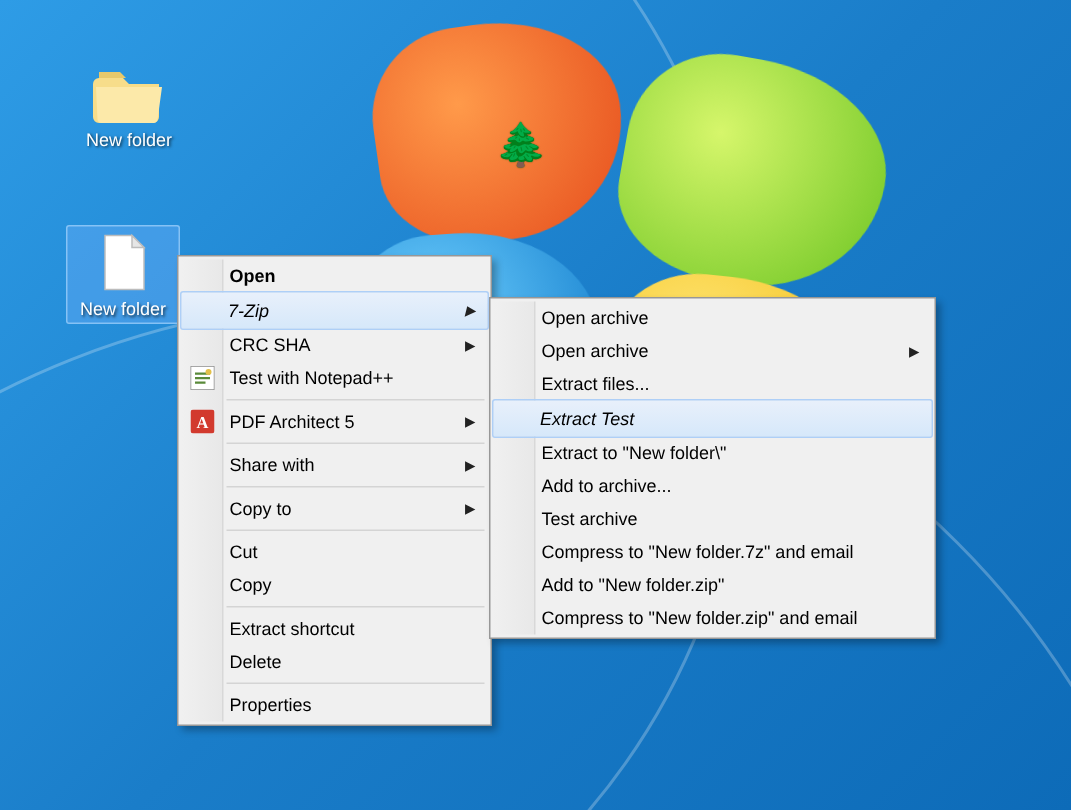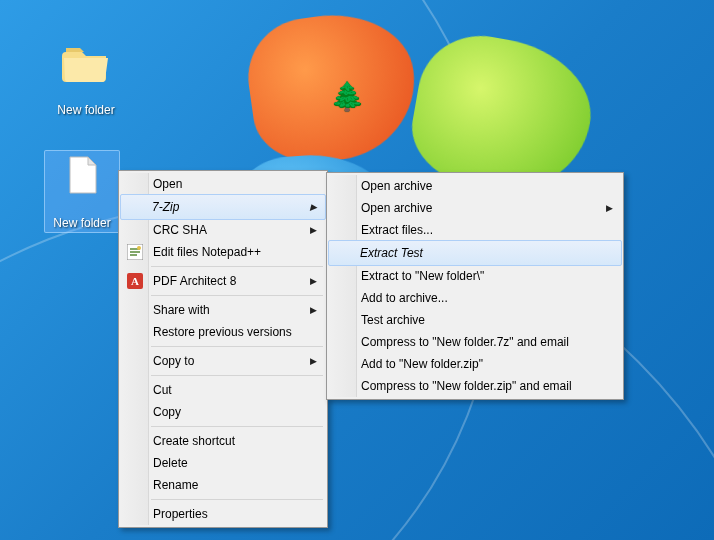--- a/index.html
+++ b/index.html
@@ -35,21 +35,21 @@
   text-shadow: 0 0 1px #0a5a12;
 }
 
 
 .desktop-icon {
   position: absolute; width: 76px; text-align: center;
   color: #fff; font-size: 12px;
 }
 .desktop-icon .label {
   text-shadow: 1px 1px 2px rgba(0,0,0,0.7);
-  margin-top: 19px;
+  margin-top: 2px;
   white-space: nowrap; overflow: hidden; text-overflow: ellipsis;
 }
 .desktop-icon.selected { background: rgba(120,180,255,0.35); border: 1px solid rgba(180,220,255,0.6); border-radius: 2px; padding: 2px; }
 .folder-glyph svg, .file-glyph svg { width: 48px; height: 44px; display: block; margin: 0 auto; }
 
 
 .menu {
   position: absolute;
   background: #f0f0f0;
   border: 1px solid #979797;
@@ -62,39 +62,39 @@
   position: absolute; left: 2px; top: 2px; bottom: 2px; width: 28px;
   background: linear-gradient(to right, #f0f0f0, #e8e8e8);
   border-right: 1px solid #d8d8d8;
 }
 .menu-item {
   position: relative; display: flex; align-items: center;
   height: 22px; padding: 0 30px 0 32px;
   white-space: nowrap;
   cursor: default;
 }
-.menu-item.bold { font-weight: 400; }
+.menu-item.bold { font-weight: 700; }
 .menu-item .arrow {
   position: absolute; right: 8px; top: 50%; transform: translateY(-50%);
   font-size: 9px; color: #222;
 }
 .menu-item.hover {
   background: linear-gradient(#e8f0fb, #d6e8fa);
   border: 1px solid #aecff7; border-radius: 2px;
   height: 26px; margin: -1px; padding: 0 29px 0 31px; font-style: italic;
 }
 .menu-sep {
   margin: 3px 2px 3px 30px;
   border-top: 1px solid #d4d4d4;
 }
 .menu .icon-slot {
   position: absolute; left: 6px; width: 16px; height: 16px; top: 50%; transform: translateY(-50%);
 }
 #menu1 { left: 118px; top: 170px; width: 210px; }
-#menu2 { left: 326px; top: 172px; width: 298px; }
+#menu2 { left: 326px; top: 198px; width: 298px; }
 </style>
 </head>
 <body>
 
 <div class="bg-swoosh">
   <div class="swoosh-curve c1"></div>
   <div class="swoosh-curve c2"></div>
   <div class="logo-blob blob-red"></div>
   <div class="logo-blob blob-green"></div>
   <div class="logo-blob blob-blue"></div>
@@ -141,73 +141,67 @@
   </div>
 
   <div class="menu-item">
     <span class="icon-slot">
       <svg viewBox="0 0 16 16">
           <rect width="16" height="16" fill="#fff" stroke="#8a8a8a"></rect>
           <path d="M3 5h10M3 8h10M3 11h7" stroke="#5a8a3a" stroke-width="1.5"></path>
           <circle cx="12" cy="4" r="2" fill="#e2c04a"></circle>
         </svg>
     </span>
-    <span>Edit files Notepad++</span>
+    <span>Test with Notepad++</span>
   </div>
 
   <div class="menu-sep"></div>
 
   <div class="menu-item">
     <span class="icon-slot">
       <svg viewBox="0 0 16 16">
           <rect width="16" height="16" rx="2" fill="#d23a2e"></rect>
           <text x="8" y="12" font-size="11" font-weight="700" fill="#fff" text-anchor="middle" font-family="Segoe UI">A</text>
         </svg>
     </span>
-    <span>PDF Architect 8</span>
+    <span>PDF Architect 5</span>
     <span class="arrow">▶</span>
   </div>
 
   <div class="menu-sep"></div>
 
   <div class="menu-item">
     <span>Share with</span>
     <span class="arrow">▶</span>
   </div>
 
-  <div class="menu-item">
-      <span>Restore previous versions</span>
-    </div>
 
   <div class="menu-sep"></div>
 
   <div class="menu-item">
     <span>Copy to</span>
     <span class="arrow">▶</span>
   </div>
 
   <div class="menu-sep"></div>
 
   <div class="menu-item">
       <span>Cut</span>
     </div>
   <div class="menu-item">
       <span>Copy</span>
     </div>
 
   <div class="menu-sep"></div>
 
   <div class="menu-item">
-      <span>Create shortcut</span>
+      <span>Extract shortcut</span>
     </div>
   <div class="menu-item">
       <span>Delete</span>
-    </div>
-  <div class="menu-item">
-      <span>Rename</span>
     </div>
 
   <div class="menu-sep"></div>
 
   <div class="menu-item">
       <span>Properties</span>
     </div>
 </div>
 
 <div class="menu" id="menu2">

